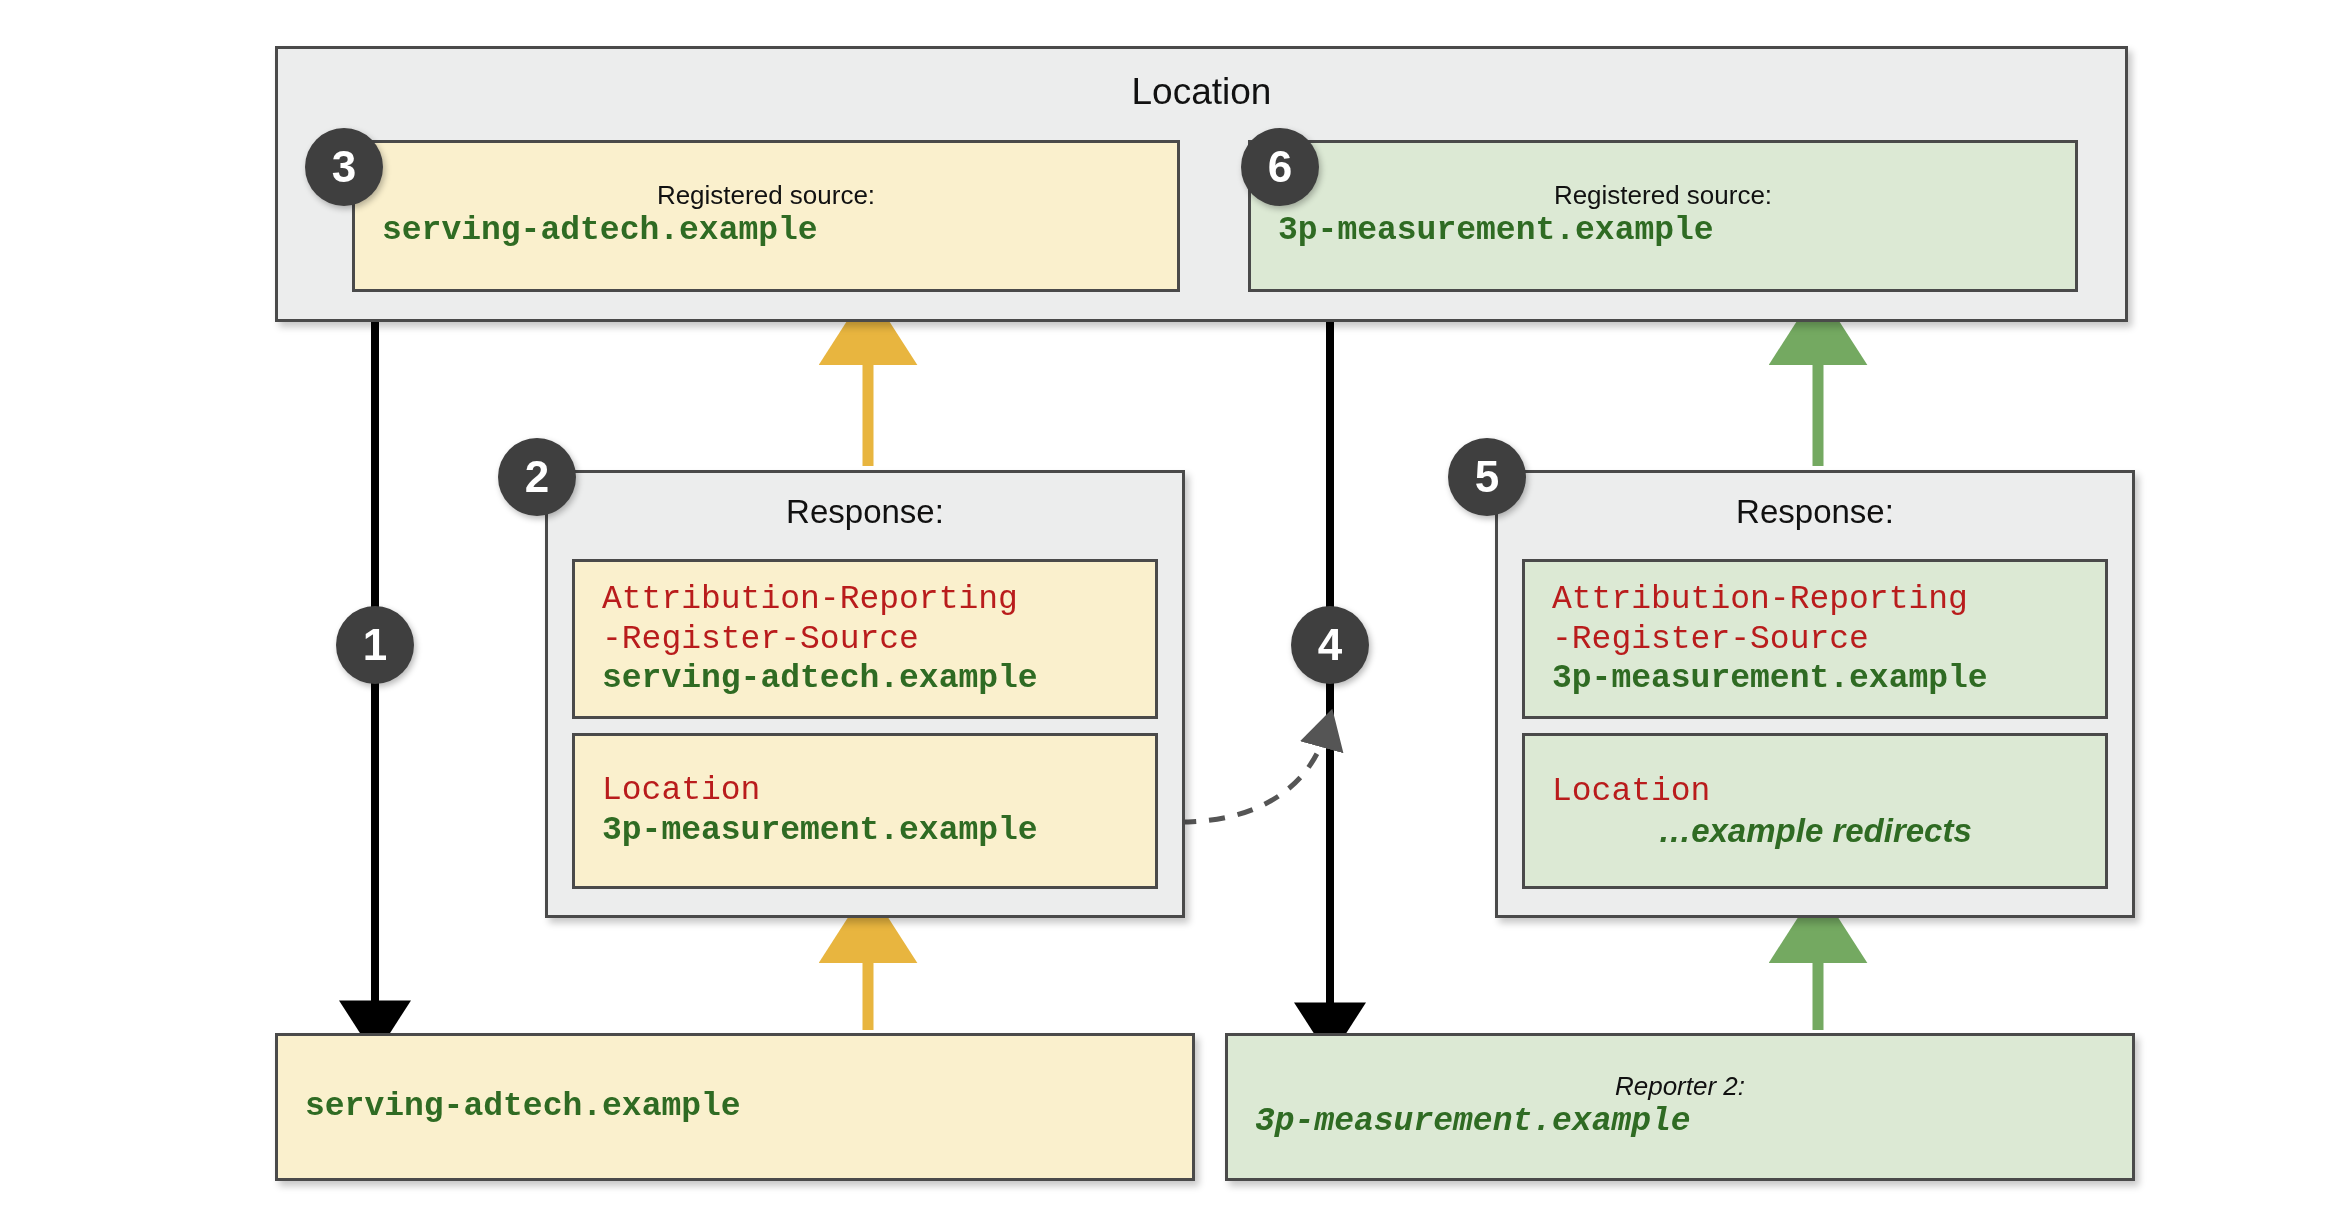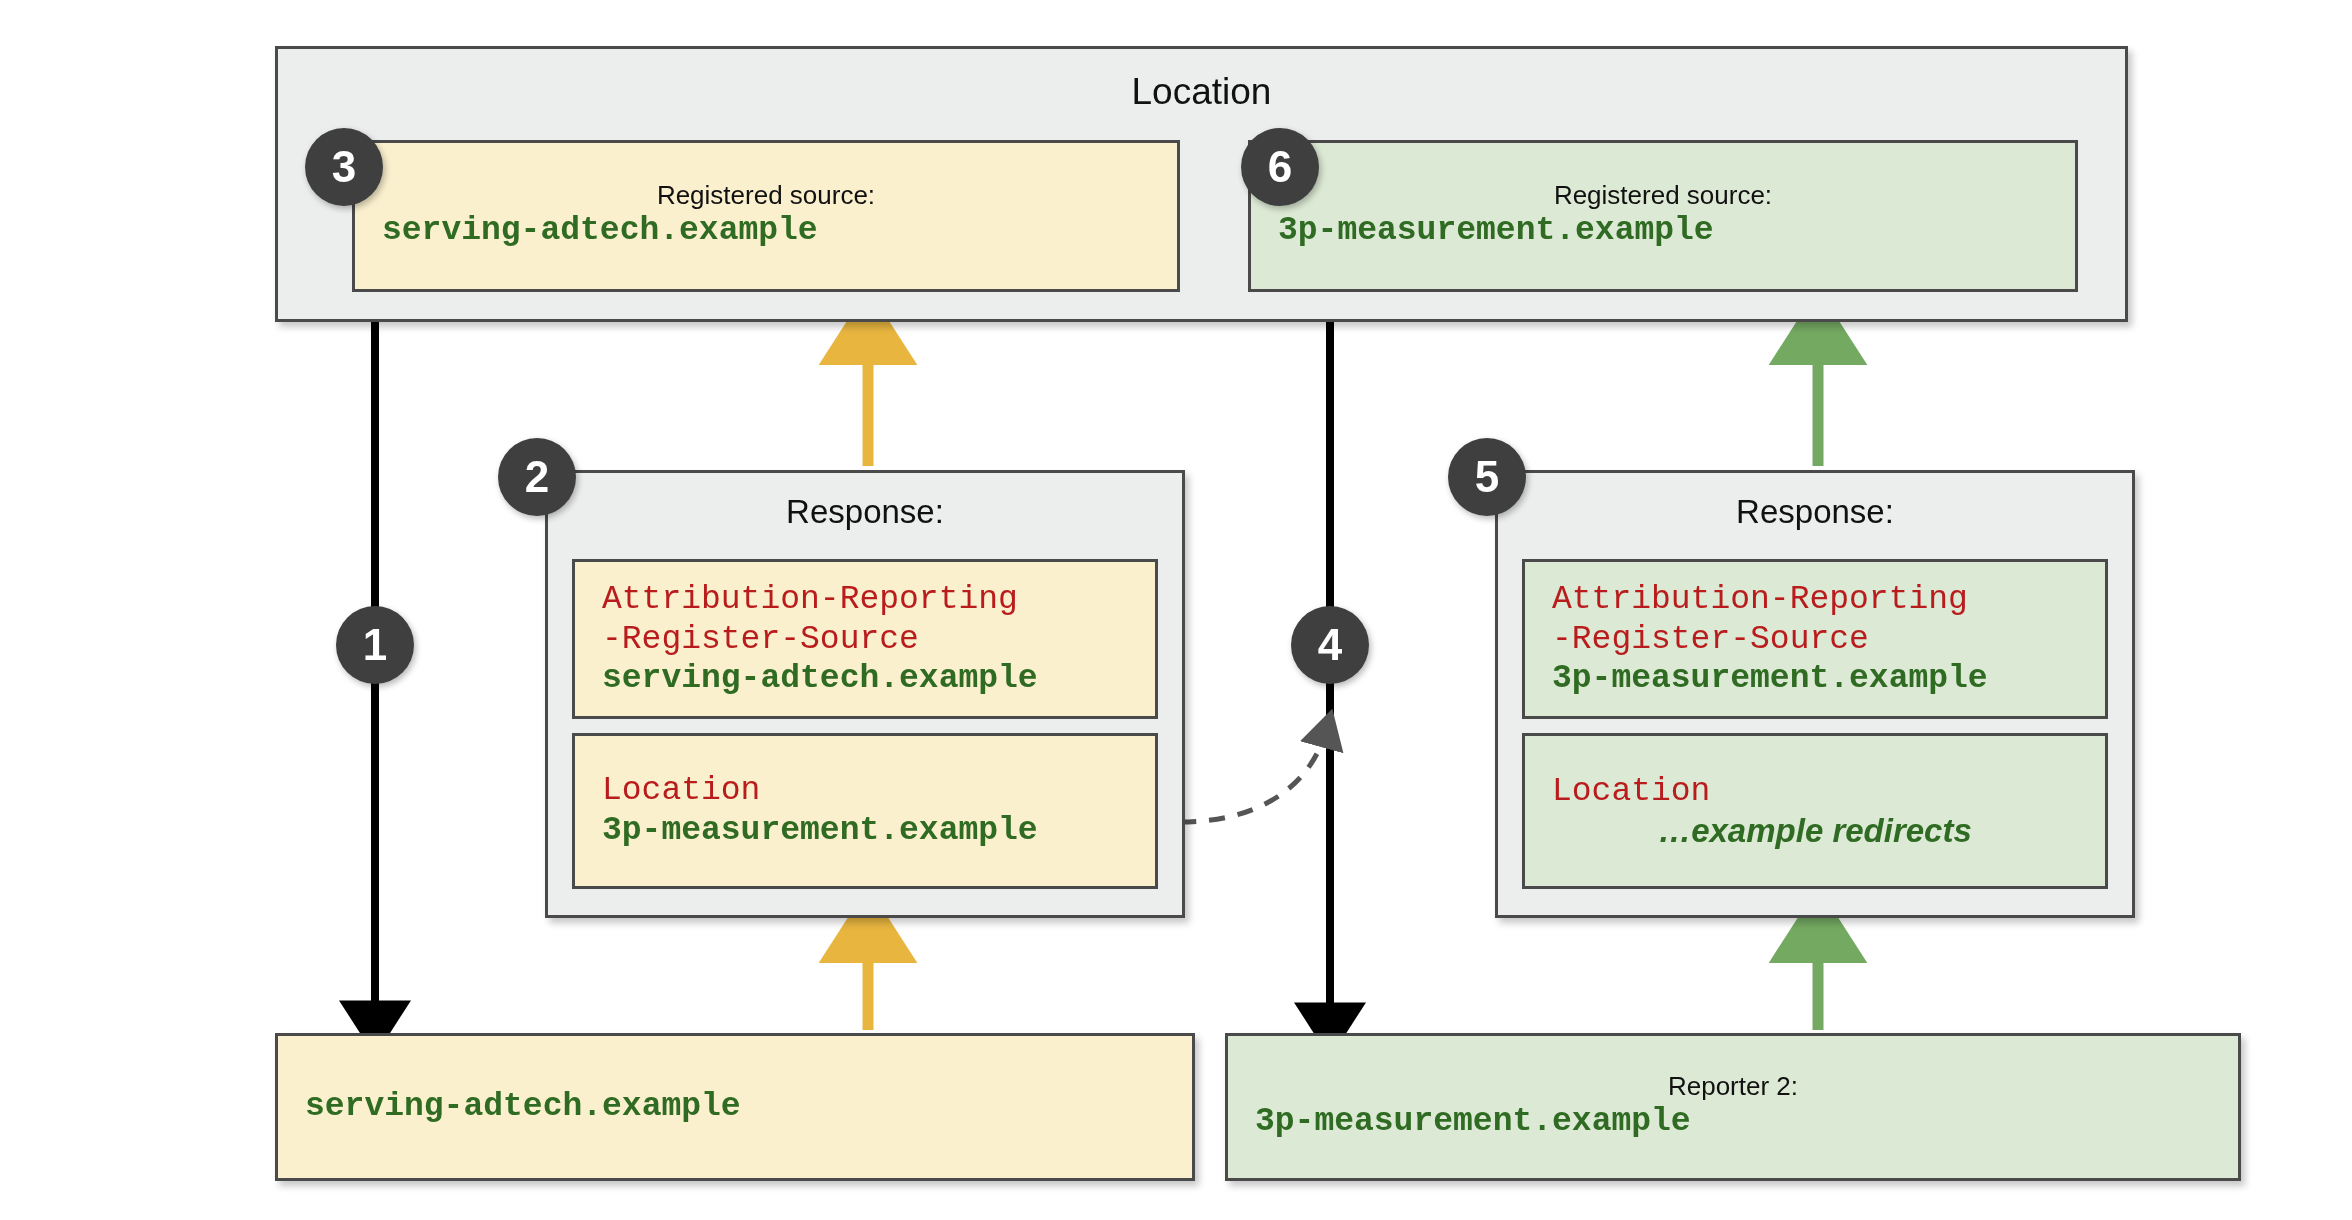--- a/index.html
+++ b/index.html
@@ -135,21 +135,21 @@
     </div>
   </div>
   <div class="badge" style="left:1448px;top:438px;">5</div>
 
   <div class="box yellow" style="left:275px;top:1033px;width:920px;height:148px;z-index:20;">
     <div class="ctr">
       <span class="mono dom">serving-adtech.example</span>
     </div>
   </div>
 
-  <div class="box green" style="left:1225px;top:1033px;width:1016px;height:148px;z-index:20;">
+  <div class="box green" style="left:1225px;top:1033px;width:910px;height:148px;z-index:20;font-style:italic;">
     <div class="ctr">
       <span class="lbl">Reporter 2:</span>
       <span class="mono dom">3p-measurement.example</span>
     </div>
   </div>
 
   <div class="badge" style="left:336px;top:606px;">1</div>
   <div class="badge" style="left:1291px;top:606px;">4</div>
 
 </div>

